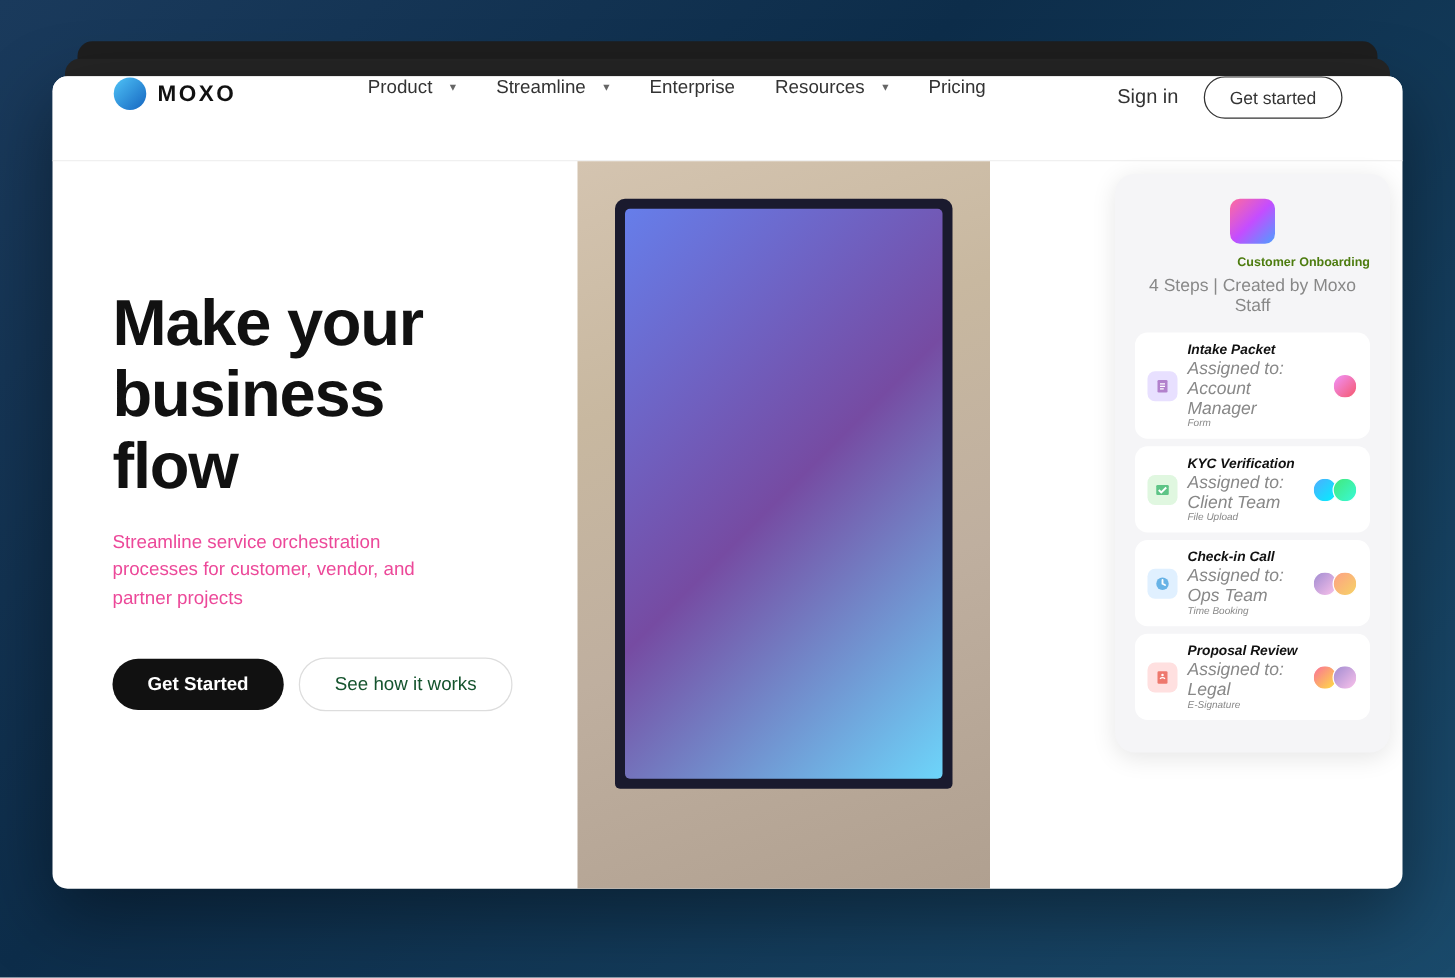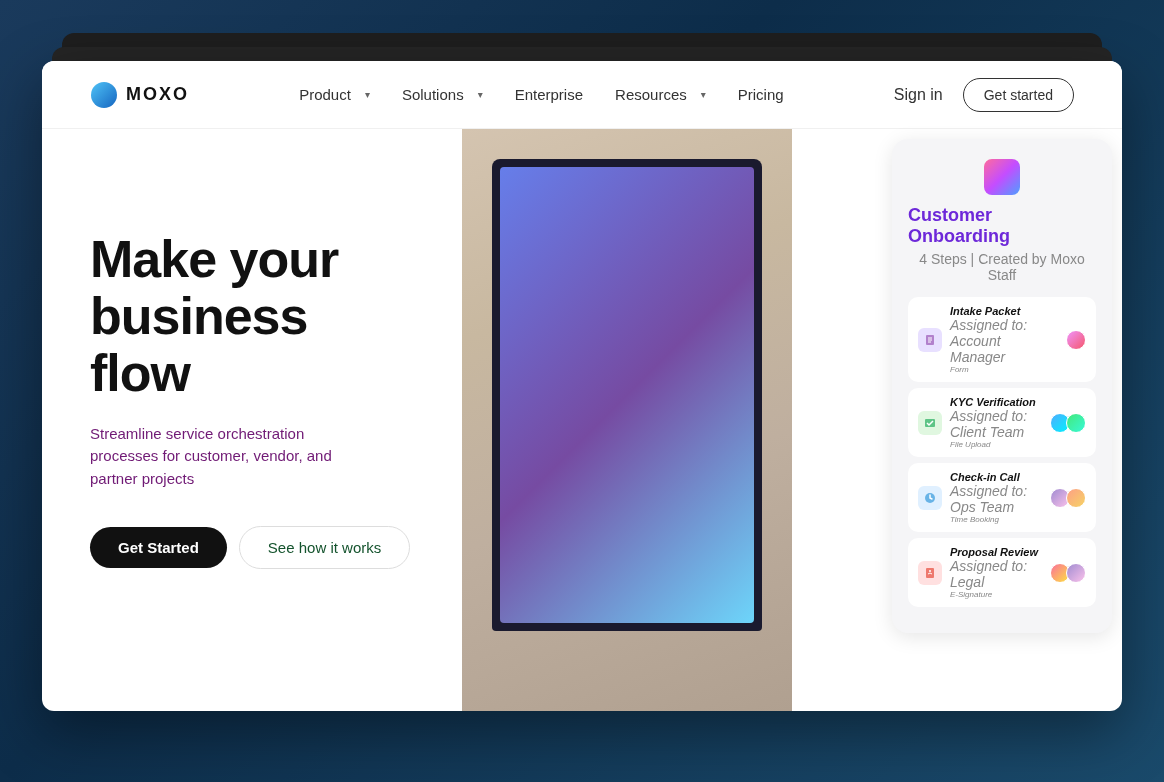--- a/index.html
+++ b/index.html
@@ -47,21 +47,21 @@
       height: 650px;
       background: white;
       border-radius: 12px;
       overflow: hidden;
       box-shadow: 0 20px 60px rgba(0,0,0,0.4);
     }
 
     
     .navbar {
       display: flex;
-      align-items: center;
+      align-items: flex-start;
       justify-content: space-between;
       padding: 0 48px;
       height: 68px;
       background: white;
       border-bottom: 1px solid #f0f0f0;
     }
     .logo-area {
       display: flex;
       align-items: center;
       gap: 8px;
@@ -132,21 +132,21 @@
     .hero-title {
       font-size: 52px;
       font-weight: 700;
       line-height: 1.1;
       color: #111;
       margin-bottom: 20px;
       letter-spacing: -1px;
     }
     .hero-subtitle {
       font-size: 15px;
-      color: #701a75;
+      color: #ec4899;
       line-height: 1.5;
       margin-bottom: 36px;
       max-width: 280px;
     }
     .hero-buttons {
       display: flex;
       align-items: center;
       gap: 12px;
     }
     .btn-primary {
@@ -192,24 +192,24 @@
       box-shadow: 0 4px 20px rgba(0,0,0,0.1);
     }
     .card-icon {
       width: 36px;
       height: 36px;
       border-radius: 8px;
       background: linear-gradient(135deg, #ff6b9d, #c44dff, #4d9fff);
       margin: 0 auto 10px;
     }
     .card-title {
-      font-size: 18px;
+      font-size: 10px;
       font-weight: 700;
-      color: #6d28d9;
-      text-align: left;
+      color: #4d7c0f;
+      text-align: right;
       margin-bottom: 4px;
     }
     .card-subtitle {
       font-size: 14px;
       color: #888;
       text-align: center;
       margin-bottom: 14px;
     }
     .task-item {
       background: white;
@@ -332,21 +332,21 @@
         </svg>
         <span class="logo-text">MOXO</span>
       </div>
 
       <div class="nav-links">
         <span class="nav-item">
           <span>Product</span>
           <span class="chevron">▾</span>
         </span>
         <span class="nav-item">
-          <span>Solutions</span>
+          <span>Streamline</span>
           <span class="chevron">▾</span>
         </span>
         <span class="nav-item">
           <span>Enterprise</span>
         </span>
         <span class="nav-item">
           <span>Resources</span>
           <span class="chevron">▾</span>
         </span>
         <span class="nav-item">

